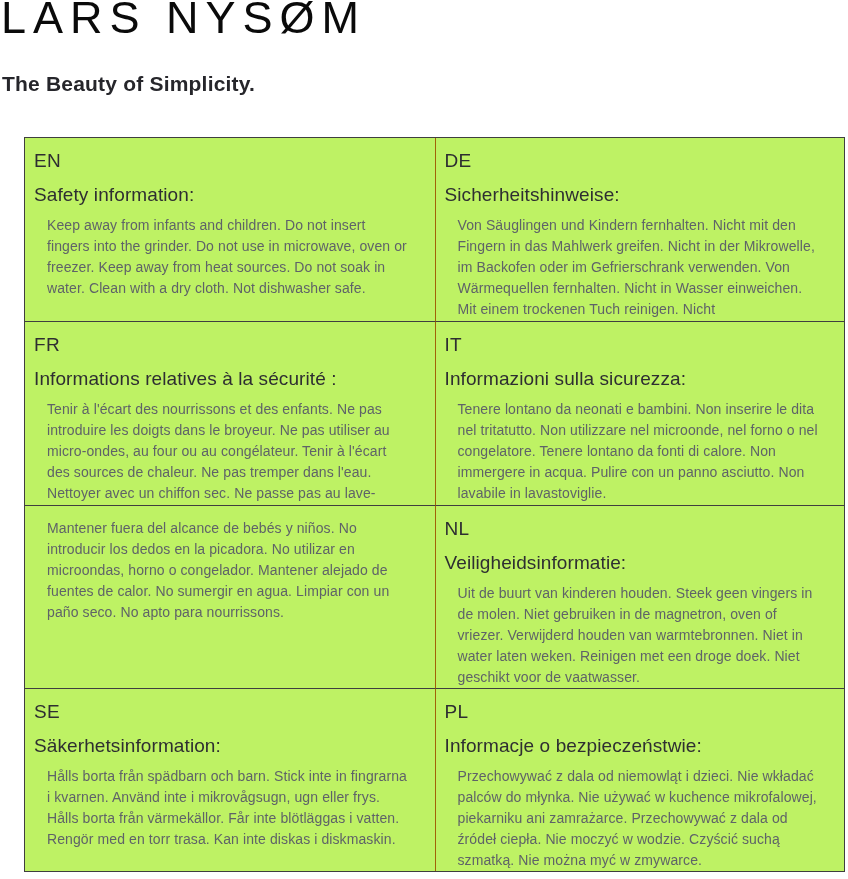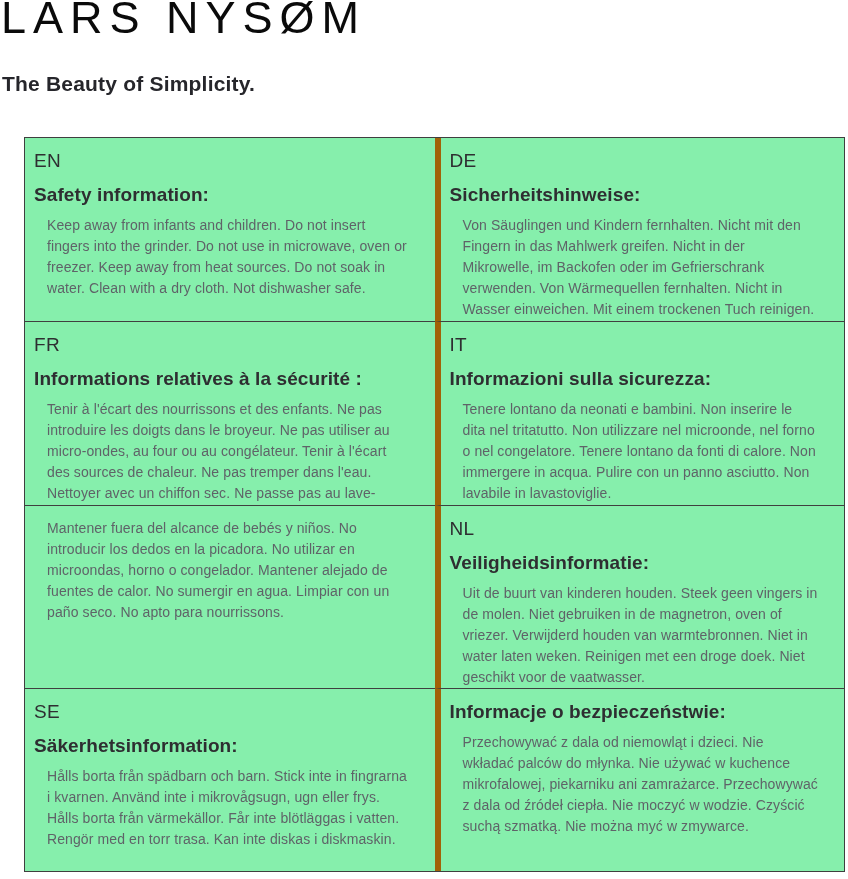--- a/index.html
+++ b/index.html
@@ -38,39 +38,39 @@
   .safety-table {
     position: absolute;
     left: 24px;
     top: 137px;
     width: 821px;
     height: 735px;
     display: grid;
     grid-template-columns: 1fr 1fr;
     grid-template-rows: 1fr 1fr 1fr 1fr;
     border: 1px solid #3f3f3f;
-    background: #86efac;
+    background: #bef264;
   }
   .cell {
     padding: 12px 14px 0 9px;
     overflow: hidden;
   }
-  .cell:nth-child(2n) { border-left: 6px solid #a16207; }
+  .cell:nth-child(2n) { border-left: 1px solid #a16207; }
   .cell:nth-child(n+3) { border-top: 1px solid #3f3f3f; }
   .lang-code {
     font-size: 19px;
     line-height: 22px;
     color: #2e2e31;
     margin: 0 0 12px 0;
     letter-spacing: 0.3px;
   }
   .heading {
     font-size: 19px;
     line-height: 22px;
-    font-weight: 700;
+    font-weight: 400;
     color: #2e2e31;
     margin: 0 0 9px 0;
     letter-spacing: 0.1px;
   }
   .body-text {
     font-size: 14px;
     line-height: 21px;
     color: #5f6368;
     margin: 0 12px 0 13px;
     letter-spacing: 0.1px;
@@ -121,18 +121,19 @@
       <p class="body-text">Uit de buurt van kinderen houden. Steek geen vingers in de molen. Niet gebruiken in de magnetron, oven of vriezer. Verwijderd houden van warmtebronnen. Niet in water laten weken. Reinigen met een droge doek. Niet geschikt voor de vaatwasser.</p>
     </div>
 
     <div class="cell">
       <div class="lang-code">SE</div>
       <div class="heading">Säkerhetsinformation:</div>
       <p class="body-text">Hålls borta från spädbarn och barn. Stick inte in fingrarna i kvarnen. Använd inte i mikrovågsugn, ugn eller frys. Hålls borta från värmekällor. Får inte blötläggas i vatten. Rengör med en torr trasa. Kan inte diskas i diskmaskin.</p>
     </div>
 
     <div class="cell">
+      <div class="lang-code">PL</div>
       <div class="heading">Informacje o bezpieczeństwie:</div>
       <p class="body-text">Przechowywać z dala od niemowląt i dzieci. Nie wkładać palców do młynka. Nie używać w kuchence mikrofalowej, piekarniku ani zamrażarce. Przechowywać z dala od źródeł ciepła. Nie moczyć w wodzie. Czyścić suchą szmatką. Nie można myć w zmywarce.</p>
     </div>
 
   </div>
 </div>
 
 </body></html>

